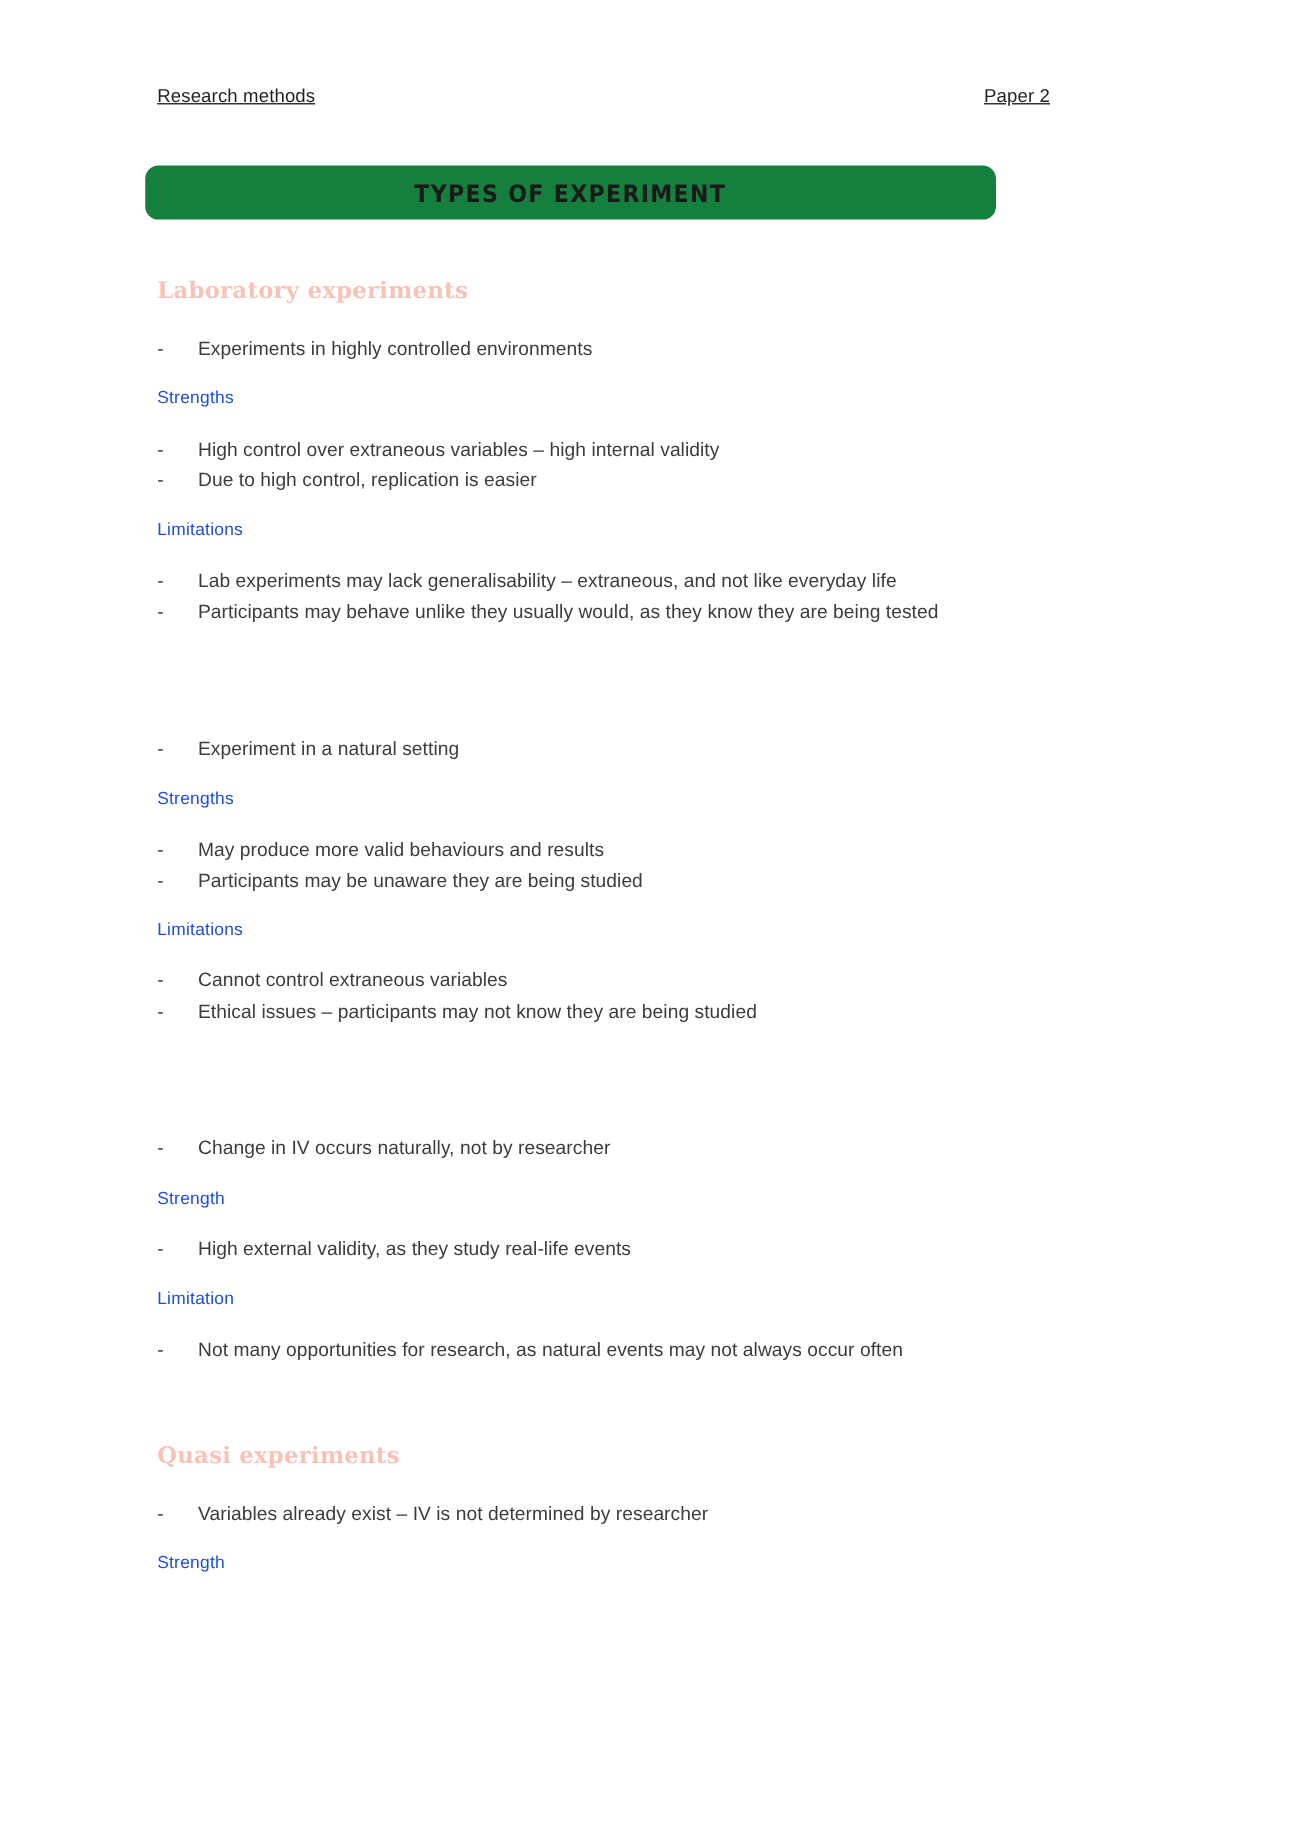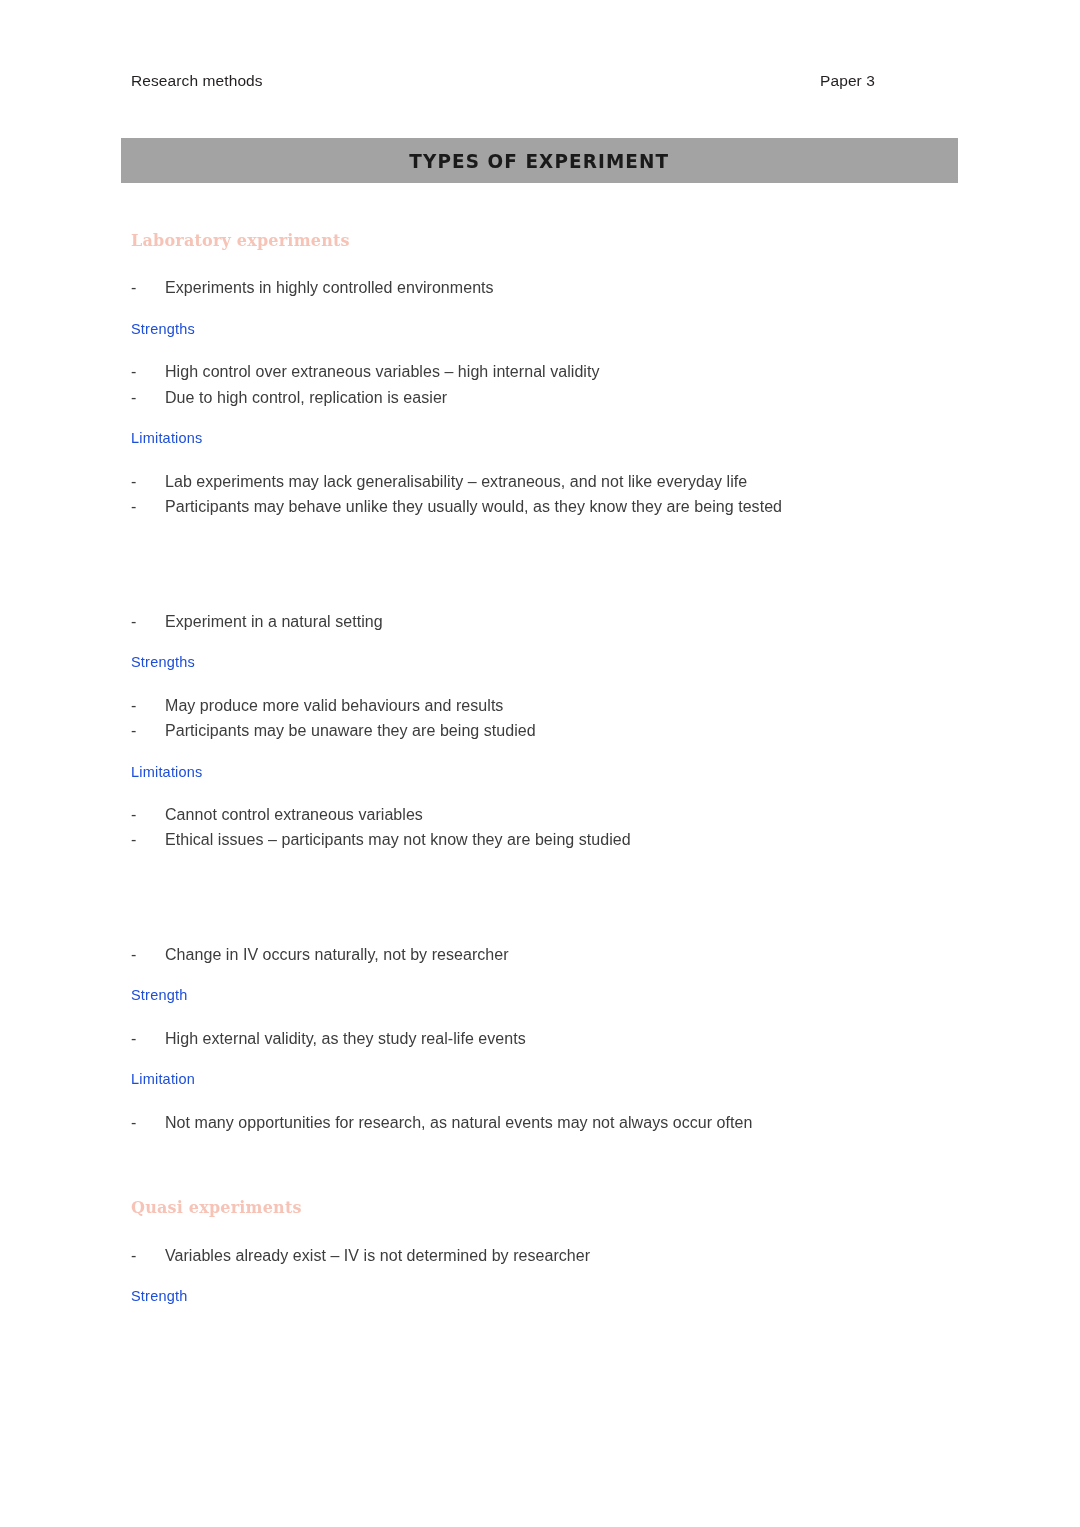--- a/index.html
+++ b/index.html
@@ -18,38 +18,40 @@
 
   
   .doc-header {
     position: absolute;
     left: 131px;
     top: 72px;
     width: 744px;
     display: flex;
     justify-content: space-between;
     align-items: baseline;
+    text-decoration: underline;
   }
   .doc-header .hdr-text {
     font-size: 15.5px;
     color: #231f20;
     letter-spacing: 0.1px;
   }
 
   
   .banner {
     position: absolute;
     left: 121px;
     top: 138px;
-    width: 837px;
+    width: 709px;
     height: 45px;
-    background: #a3a3a3;
+    background: #15803d;
     display: flex;
     align-items: center;
     justify-content: center;
+    border-radius: 11px;
   }
   .banner-title {
     font-family: "DejaVu Sans", sans-serif;
     font-weight: 700;
     font-size: 20px;
     letter-spacing: 1.2px;
     color: #1a1a1a;
     transform: scaleX(0.92);
     text-transform: uppercase;
   }
@@ -60,21 +62,21 @@
     left: 131px;
     top: 232px;
     width: 800px;
   }
   .section {
     margin-bottom: 0;
   }
   .section-title {
     font-family: "DejaVu Serif", serif;
     font-weight: 700;
-    font-size: 16px;
+    font-size: 19px;
     color: #f6c3b6;
     letter-spacing: 0.2px;
     margin: 0;
     line-height: 1.15;
   }
   .sub-head {
     font-size: 14.5px;
     color: #1d4ed8;
     letter-spacing: 0.2px;
     margin: 0;
@@ -107,21 +109,21 @@
   .gap-sub-to-list    { height: 21px; }
   .gap-section        { height: 64px; }
 </style>
 </head>
 <body>
 
 <div class="page">
 
   <div class="doc-header">
     <span class="hdr-text">Research methods</span>
-    <span class="hdr-text">Paper 3</span>
+    <span class="hdr-text">Paper 2</span>
   </div>
 
   <div class="banner">
     <span class="banner-title">TYPES OF EXPERIMENT</span>
   </div>
 
   <div class="content">
       <div class="section">
         <h2 class="section-title">Laboratory experiments</h2>
         <div class="gap-title-to-intro"></div>

